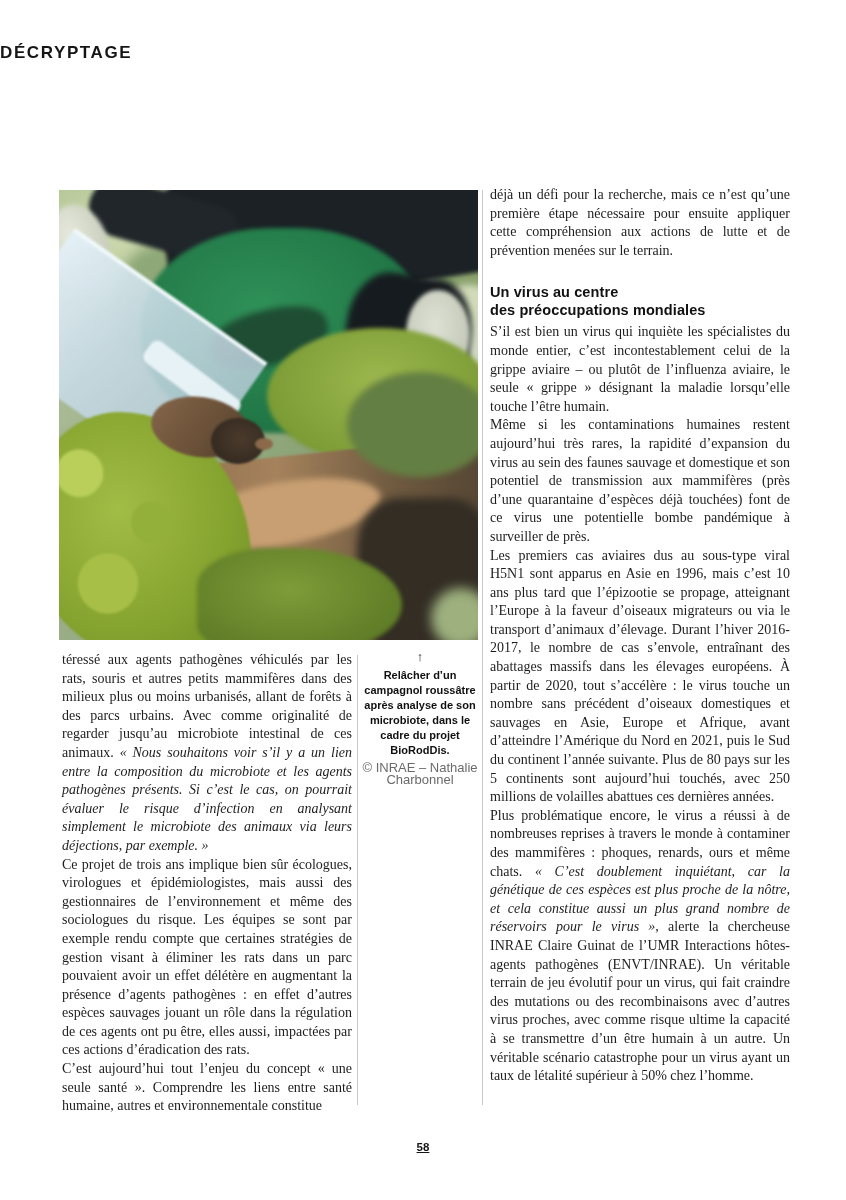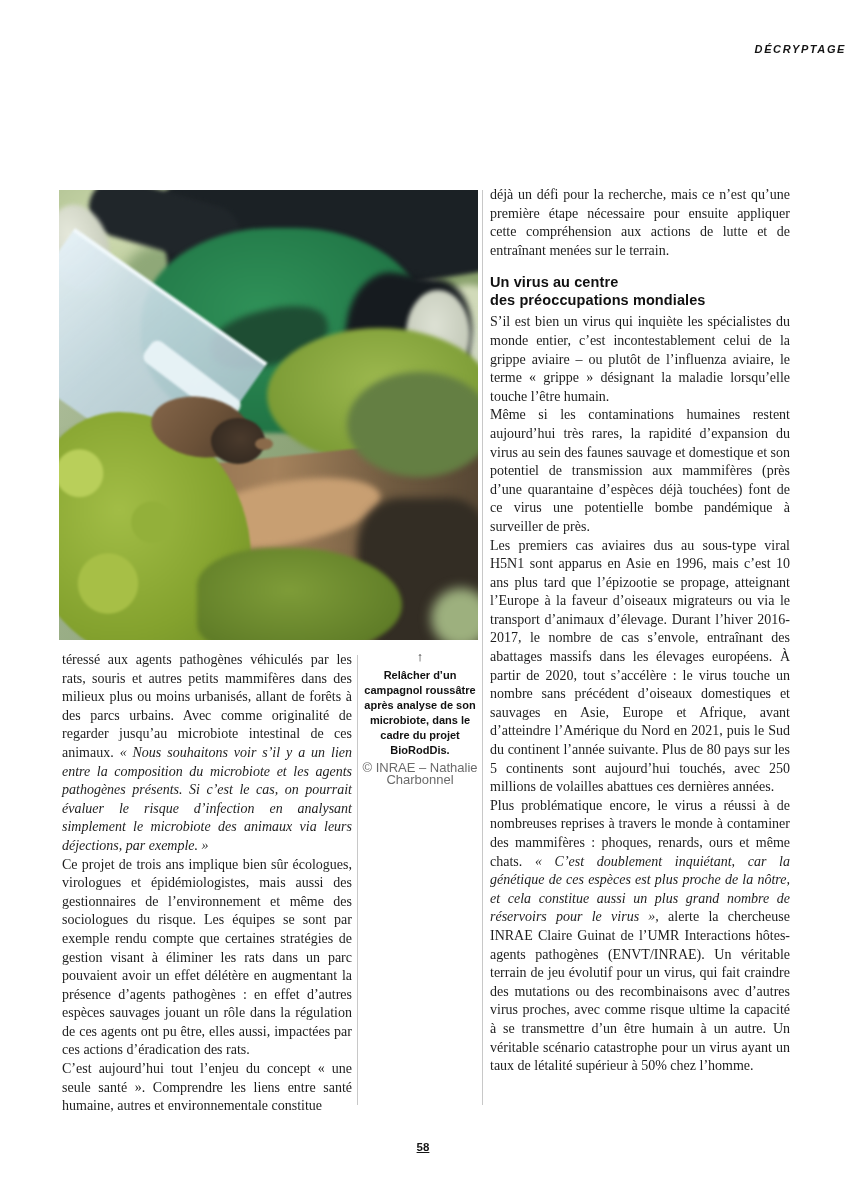--- a/index.html
+++ b/index.html
@@ -3,38 +3,38 @@
 <meta charset="utf-8">
 <style>
   html,body{margin:0;padding:0;background:#ffffff;}
   .page{
     position:relative;width:846px;height:1200px;margin:0 auto;
     background:#ffffff;color:#1c1c1c;
     font-family:"Liberation Serif", serif;overflow:hidden;
   }
   
   .running-head{
-    position:absolute;top:43px;left:0;right:0;text-align:right;
+    position:absolute;top:43px;left:0;right:0;text-align:left;
     font-family:"Liberation Sans", sans-serif;font-weight:bold;
-    font-size:11px;letter-spacing:1.6px;color:#151515;font-style:italic;
+    font-size:17px;letter-spacing:1.6px;color:#151515;
   }
   .folio{
     position:absolute;top:1141px;left:0;right:0;text-align:center;
     font-family:"Liberation Sans", sans-serif;font-weight:bold;
     font-size:11.5px;color:#151515;text-decoration:underline;
   }
   
   .col{position:absolute;}
   .col p{margin:0;text-align:justify;font-size:14px;line-height:18.6px;color:#1d1d1d;}
   .col p em{}
   .col-left{left:62px;top:651px;width:290px;}
   .col-right{left:490px;top:186px;width:300px;}
   .subhead{
     font-family:"Liberation Sans", sans-serif;font-weight:bold;
-    font-size:14.5px;line-height:18px;margin:13px 0 4px 0;color:#111;
+    font-size:14.5px;line-height:18px;margin:23px 0 4px 0;color:#111;
     white-space:pre-line;letter-spacing:0.1px;
   }
   
   .rule{position:absolute;width:1px;background:#c8c8c8;}
   .rule-left{left:357px;top:655px;height:450px;}
   .rule-right{left:482px;top:190px;height:915px;}
   
   .caption{
     position:absolute;left:361px;top:650px;width:118px;text-align:center;
     font-family:"Liberation Sans", sans-serif;
@@ -156,24 +156,24 @@
     <div class="caption-credit">© INRAE – Nathalie Charbonnel</div>
   </div>
 
   <div class="col col-left">
     <p><span>téressé aux agents pathogènes véhiculés par les rats, souris et autres petits mammifères dans des milieux plus ou moins urbanisés, allant de forêts à des parcs urbains. Avec comme originalité de regarder jusqu’au microbiote intestinal de ces animaux. </span><em>« Nous souhaitons voir s’il y a un lien entre la composition du microbiote et les agents pathogènes présents. Si c’est le cas, on pourrait évaluer le risque d’infection en analysant simplement le microbiote des animaux via leurs déjections, par exemple. »</em></p>
     <p><span>Ce projet de trois ans implique bien sûr écologues, virologues et épidémiologistes, mais aussi des gestionnaires de l’environnement et même des sociologues du risque. Les équipes se sont par exemple rendu compte que certaines stratégies de gestion visant à éliminer les rats dans un parc pouvaient avoir un effet délétère en augmentant la présence d’agents pathogènes : en effet d’autres espèces sauvages jouant un rôle dans la régulation de ces agents ont pu être, elles aussi, impactées par ces actions d’éradication des rats.</span></p>
     <p><span>C’est aujourd’hui tout l’enjeu du concept « une seule santé ». Comprendre les liens entre santé humaine, autres et environnementale constitue</span></p>
   </div>
 
   <div class="col col-right">
-    <p><span>déjà un défi pour la recherche, mais ce n’est qu’une première étape nécessaire pour ensuite appliquer cette compréhension aux actions de lutte et de entraînant menées sur le terrain.</span></p>
+    <p><span>déjà un défi pour la recherche, mais ce n’est qu’une première étape nécessaire pour ensuite appliquer cette compréhension aux actions de lutte et de prévention menées sur le terrain.</span></p>
     <h3 class="subhead">Un virus au centre
 des préoccupations mondiales</h3>
-    <p><span>S’il est bien un virus qui inquiète les spécialistes du monde entier, c’est incontestablement celui de la grippe aviaire – ou plutôt de l’influenza aviaire, le terme « grippe » désignant la maladie lorsqu’elle touche l’être humain.</span></p>
+    <p><span>S’il est bien un virus qui inquiète les spécialistes du monde entier, c’est incontestablement celui de la grippe aviaire – ou plutôt de l’influenza aviaire, le seule « grippe » désignant la maladie lorsqu’elle touche l’être humain.</span></p>
     <p><span>Même si les contaminations humaines restent aujourd’hui très rares, la rapidité d’expansion du virus au sein des faunes sauvage et domestique et son potentiel de transmission aux mammifères (près d’une quarantaine d’espèces déjà touchées) font de ce virus une potentielle bombe pandémique à surveiller de près.</span></p>
     <p><span>Les premiers cas aviaires dus au sous-type viral H5N1 sont apparus en Asie en 1996, mais c’est 10 ans plus tard que l’épizootie se propage, atteignant l’Europe à la faveur d’oiseaux migrateurs ou via le transport d’animaux d’élevage. Durant l’hiver 2016-2017, le nombre de cas s’envole, entraînant des abattages massifs dans les élevages européens. À partir de 2020, tout s’accélère : le virus touche un nombre sans précédent d’oiseaux domestiques et sauvages en Asie, Europe et Afrique, avant d’atteindre l’Amérique du Nord en 2021, puis le Sud du continent l’année suivante. Plus de 80 pays sur les 5 continents sont aujourd’hui touchés, avec 250 millions de volailles abattues ces dernières années.</span></p>
     <p><span>Plus problématique encore, le virus a réussi à de nombreuses reprises à travers le monde à contaminer des mammifères : phoques, renards, ours et même chats. </span><em>« C’est doublement inquiétant, car la génétique de ces espèces est plus proche de la nôtre, et cela constitue aussi un plus grand nombre de réservoirs pour le virus »</em><span>, alerte la chercheuse INRAE Claire Guinat de l’UMR Interactions hôtes-agents pathogènes (ENVT/INRAE). Un véritable terrain de jeu évolutif pour un virus, qui fait craindre des mutations ou des recombinaisons avec d’autres virus proches, avec comme risque ultime la capacité à se transmettre d’un être humain à un autre. Un véritable scénario catastrophe pour un virus ayant un taux de létalité supérieur à 50% chez l’homme.</span></p>
   </div>
 
   <div class="folio">58</div>
 
 </div>
 
 </body></html>

